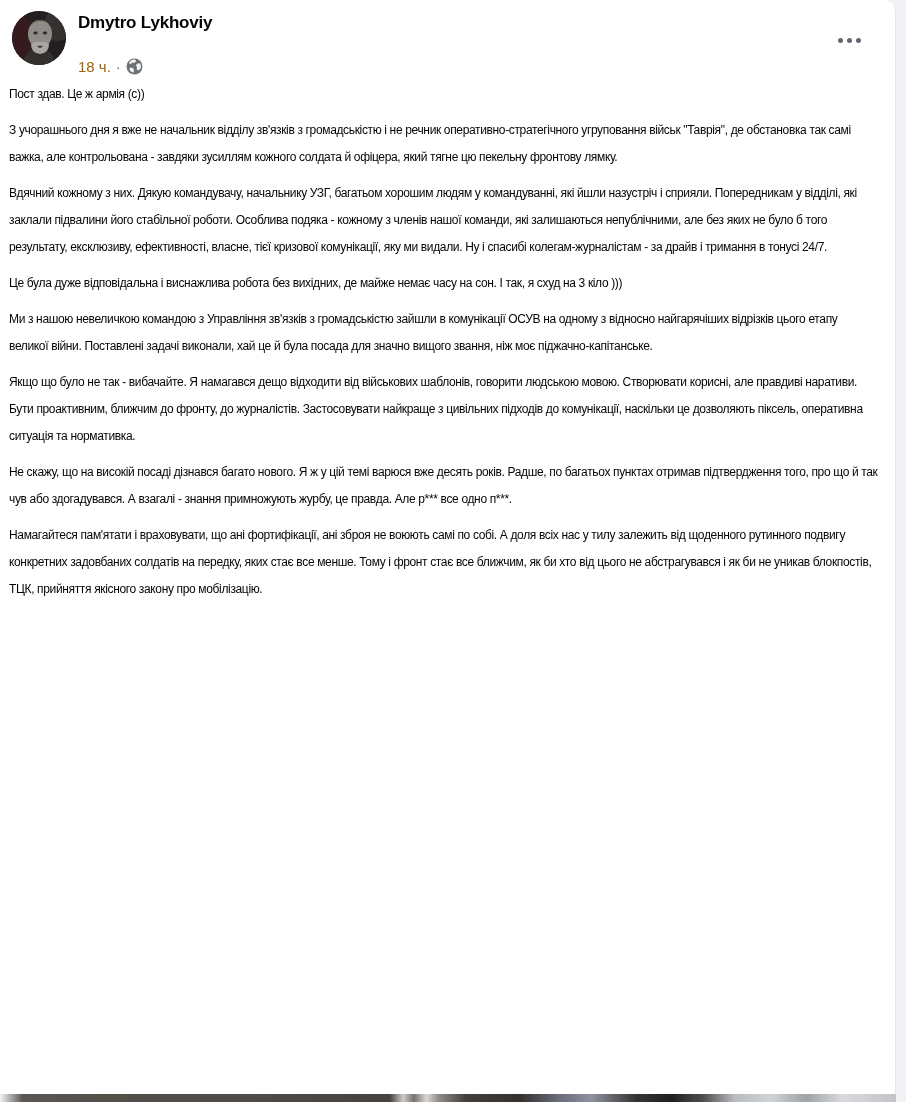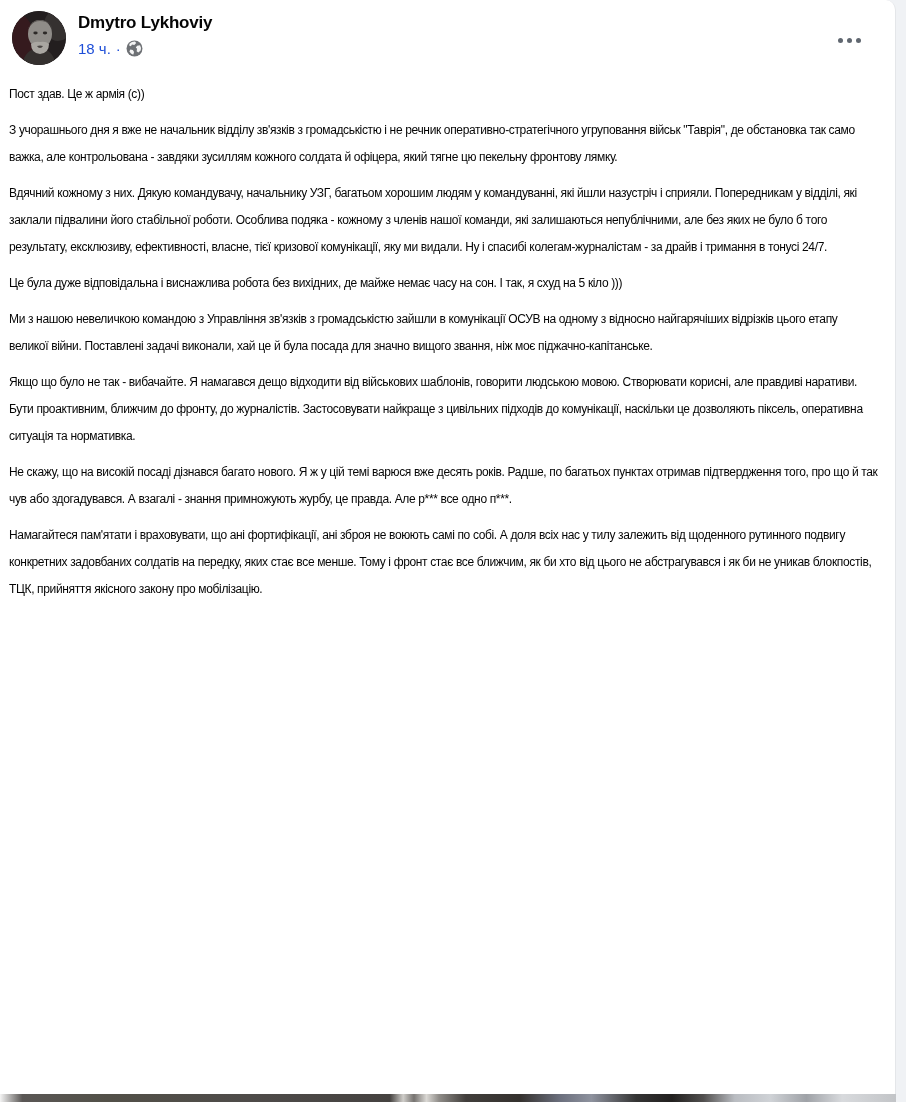--- a/index.html
+++ b/index.html
@@ -31,23 +31,23 @@
     background:#241f20;
   }
   .avatar svg { display:block; }
   .author {
     position:absolute; left:78px; top:13px;
     font-size:17px; font-weight:700; color:#050505;
     letter-spacing:-0.2px;
     text-decoration:none; cursor:pointer;
   }
   .meta {
-    position:absolute; left:78px; top:40px;
+    position:absolute; left:78px; top:58px;
     display:flex; align-items:center; gap:5px;
-    font-size:15px; color:#1d4ed8;
+    font-size:15px; color:#a16207;
   }
   .meta .timestamp { cursor:pointer; }
   .globe { display:inline-flex; align-items:center; }
   .menu {
     position:absolute; right:27px; top:29px;
     width:38px; height:22px;
     display:flex; align-items:center; justify-content:center; gap:4px;
     cursor:pointer; border-radius:4px;
   }
   .menu .dot { width:5px; height:5px; border-radius:50%; background:#606770; }
@@ -122,23 +122,23 @@
       <div class="menu" title="">
         <span class="dot"></span>
         <span class="dot"></span>
         <span class="dot"></span>
       </div>
 
     </div>
 
     <div class="body">
       <p>Пост здав. Це ж армія (с))</p>
-      <p>З учорашнього дня я вже не начальник відділу зв'язків з громадськістю і не речник оперативно-стратегічного угруповання військ "Таврія", де обстановка так само важка, але контрольована - завдяки зусиллям кожного солдата й офіцера, який тягне цю пекельну фронтову лямку.</p>
+      <p>З учорашнього дня я вже не начальник відділу зв'язків з громадськістю і не речник оперативно-стратегічного угруповання військ "Таврія", де обстановка так самі важка, але контрольована - завдяки зусиллям кожного солдата й офіцера, який тягне цю пекельну фронтову лямку.</p>
       <p>Вдячний кожному з них. Дякую командувачу, начальнику УЗГ, багатьом хорошим людям у командуванні, які йшли назустріч і сприяли. Попередникам у відділі, які заклали підвалини його стабільної роботи. Особлива подяка - кожному з членів нашої команди, які залишаються непублічними, але без яких не було б того результату, ексклюзиву, ефективності, власне, тієї кризової комунікації, яку ми видали. Ну і спасибі колегам-журналістам - за драйв і тримання в тонусі 24/7.</p>
-      <p>Це була дуже відповідальна і виснажлива робота без вихідних, де майже немає часу на сон. І так, я схуд на 5 кіло )))</p>
+      <p>Це була дуже відповідальна і виснажлива робота без вихідних, де майже немає часу на сон. І так, я схуд на 3 кіло )))</p>
       <p>Ми з нашою невеличкою командою з Управління зв'язків з громадськістю зайшли в комунікації ОСУВ на одному з відносно найгарячіших відрізків цього етапу великої війни. Поставлені задачі виконали, хай це й була посада для значно вищого звання, ніж моє піджачно-капітанське.</p>
       <p>Якщо що було не так - вибачайте. Я намагався дещо відходити від військових шаблонів, говорити людською мовою. Створювати корисні, але правдиві наративи. Бути проактивним, ближчим до фронту, до журналістів. Застосовувати найкраще з цивільних підходів до комунікації, наскільки це дозволяють піксель, оперативна ситуація та нормативка.</p>
       <p>Не скажу, що на високій посаді дізнався багато нового. Я ж у цій темі варюся вже десять років. Радше, по багатьох пунктах отримав підтвердження того, про що й так чув або здогадувався. А взагалі - знання примножують журбу, це правда. Але р*** все одно п***.</p>
       <p>Намагайтеся пам'ятати і враховувати, що ані фортифікації, ані зброя не воюють самі по собі. А доля всіх нас у тилу залежить від щоденного рутинного подвигу конкретних задовбаних солдатів на передку, яких стає все менше. Тому і фронт стає все ближчим, як би хто від цього не абстрагувався і як би не уникав блокпостів, ТЦК, прийняття якісного закону про мобілізацію.</p>
     </div>
 
     <div class="photo-strip"></div>
 
   </div>
 </div>

